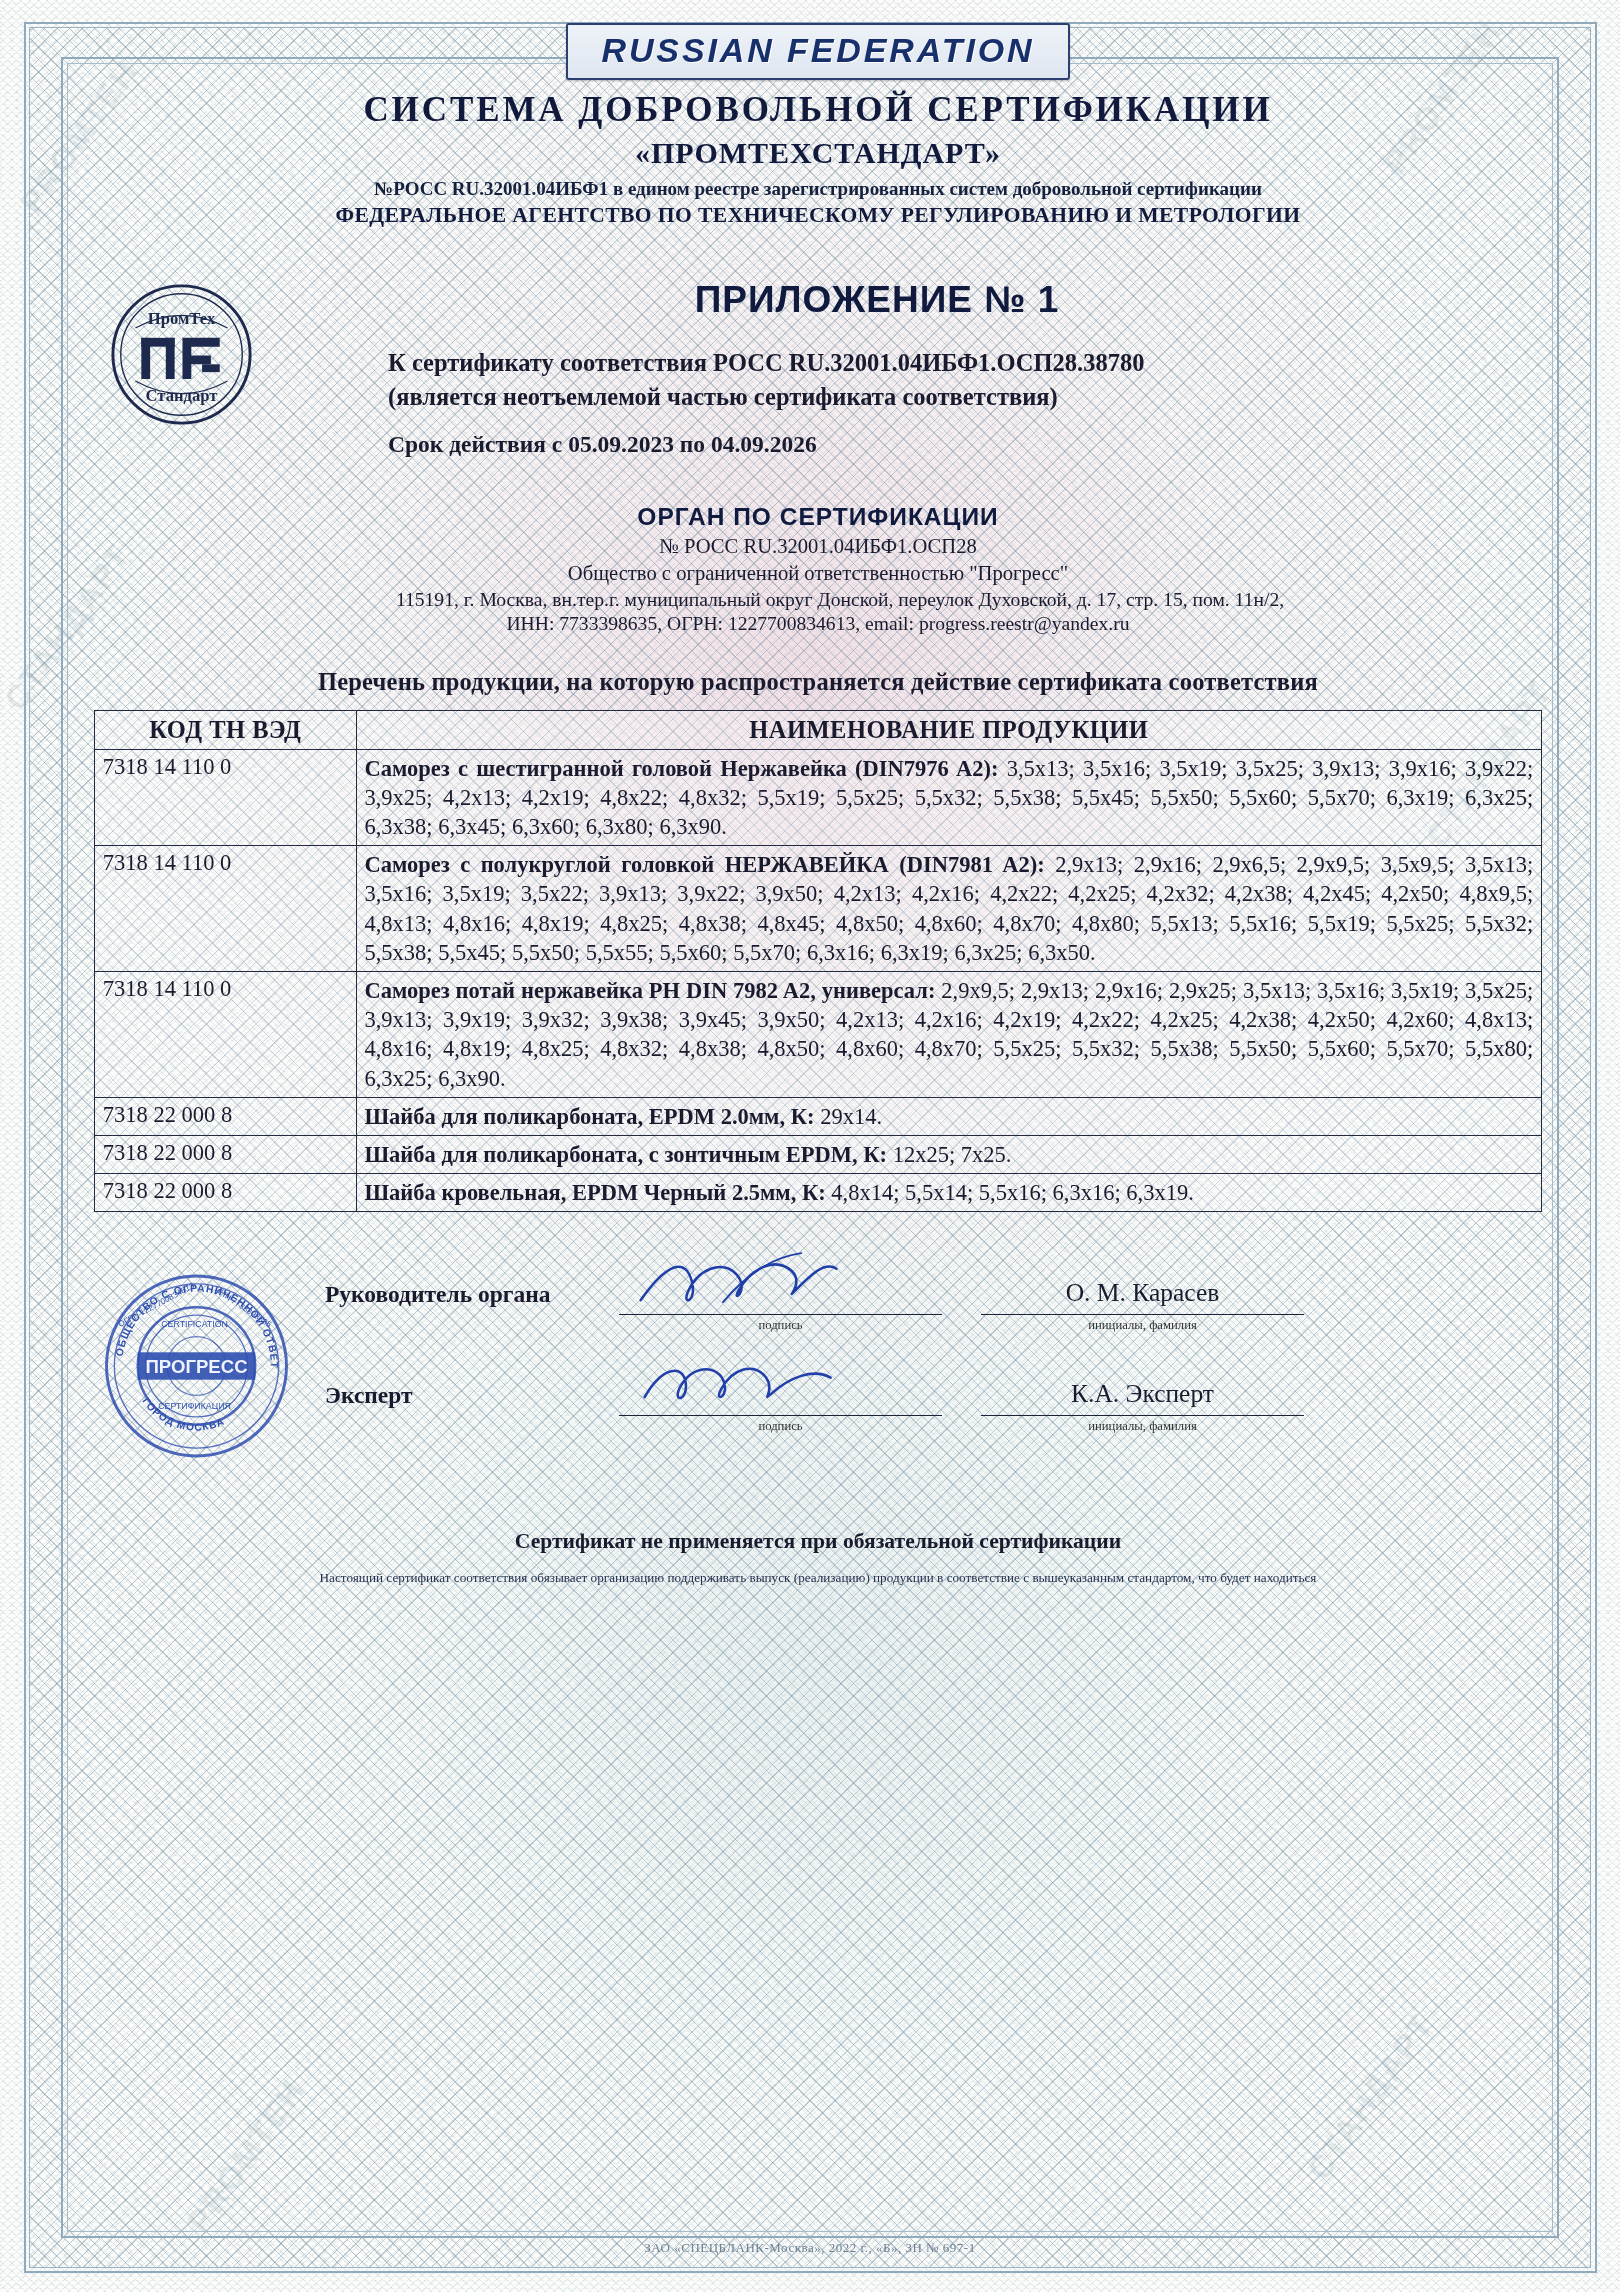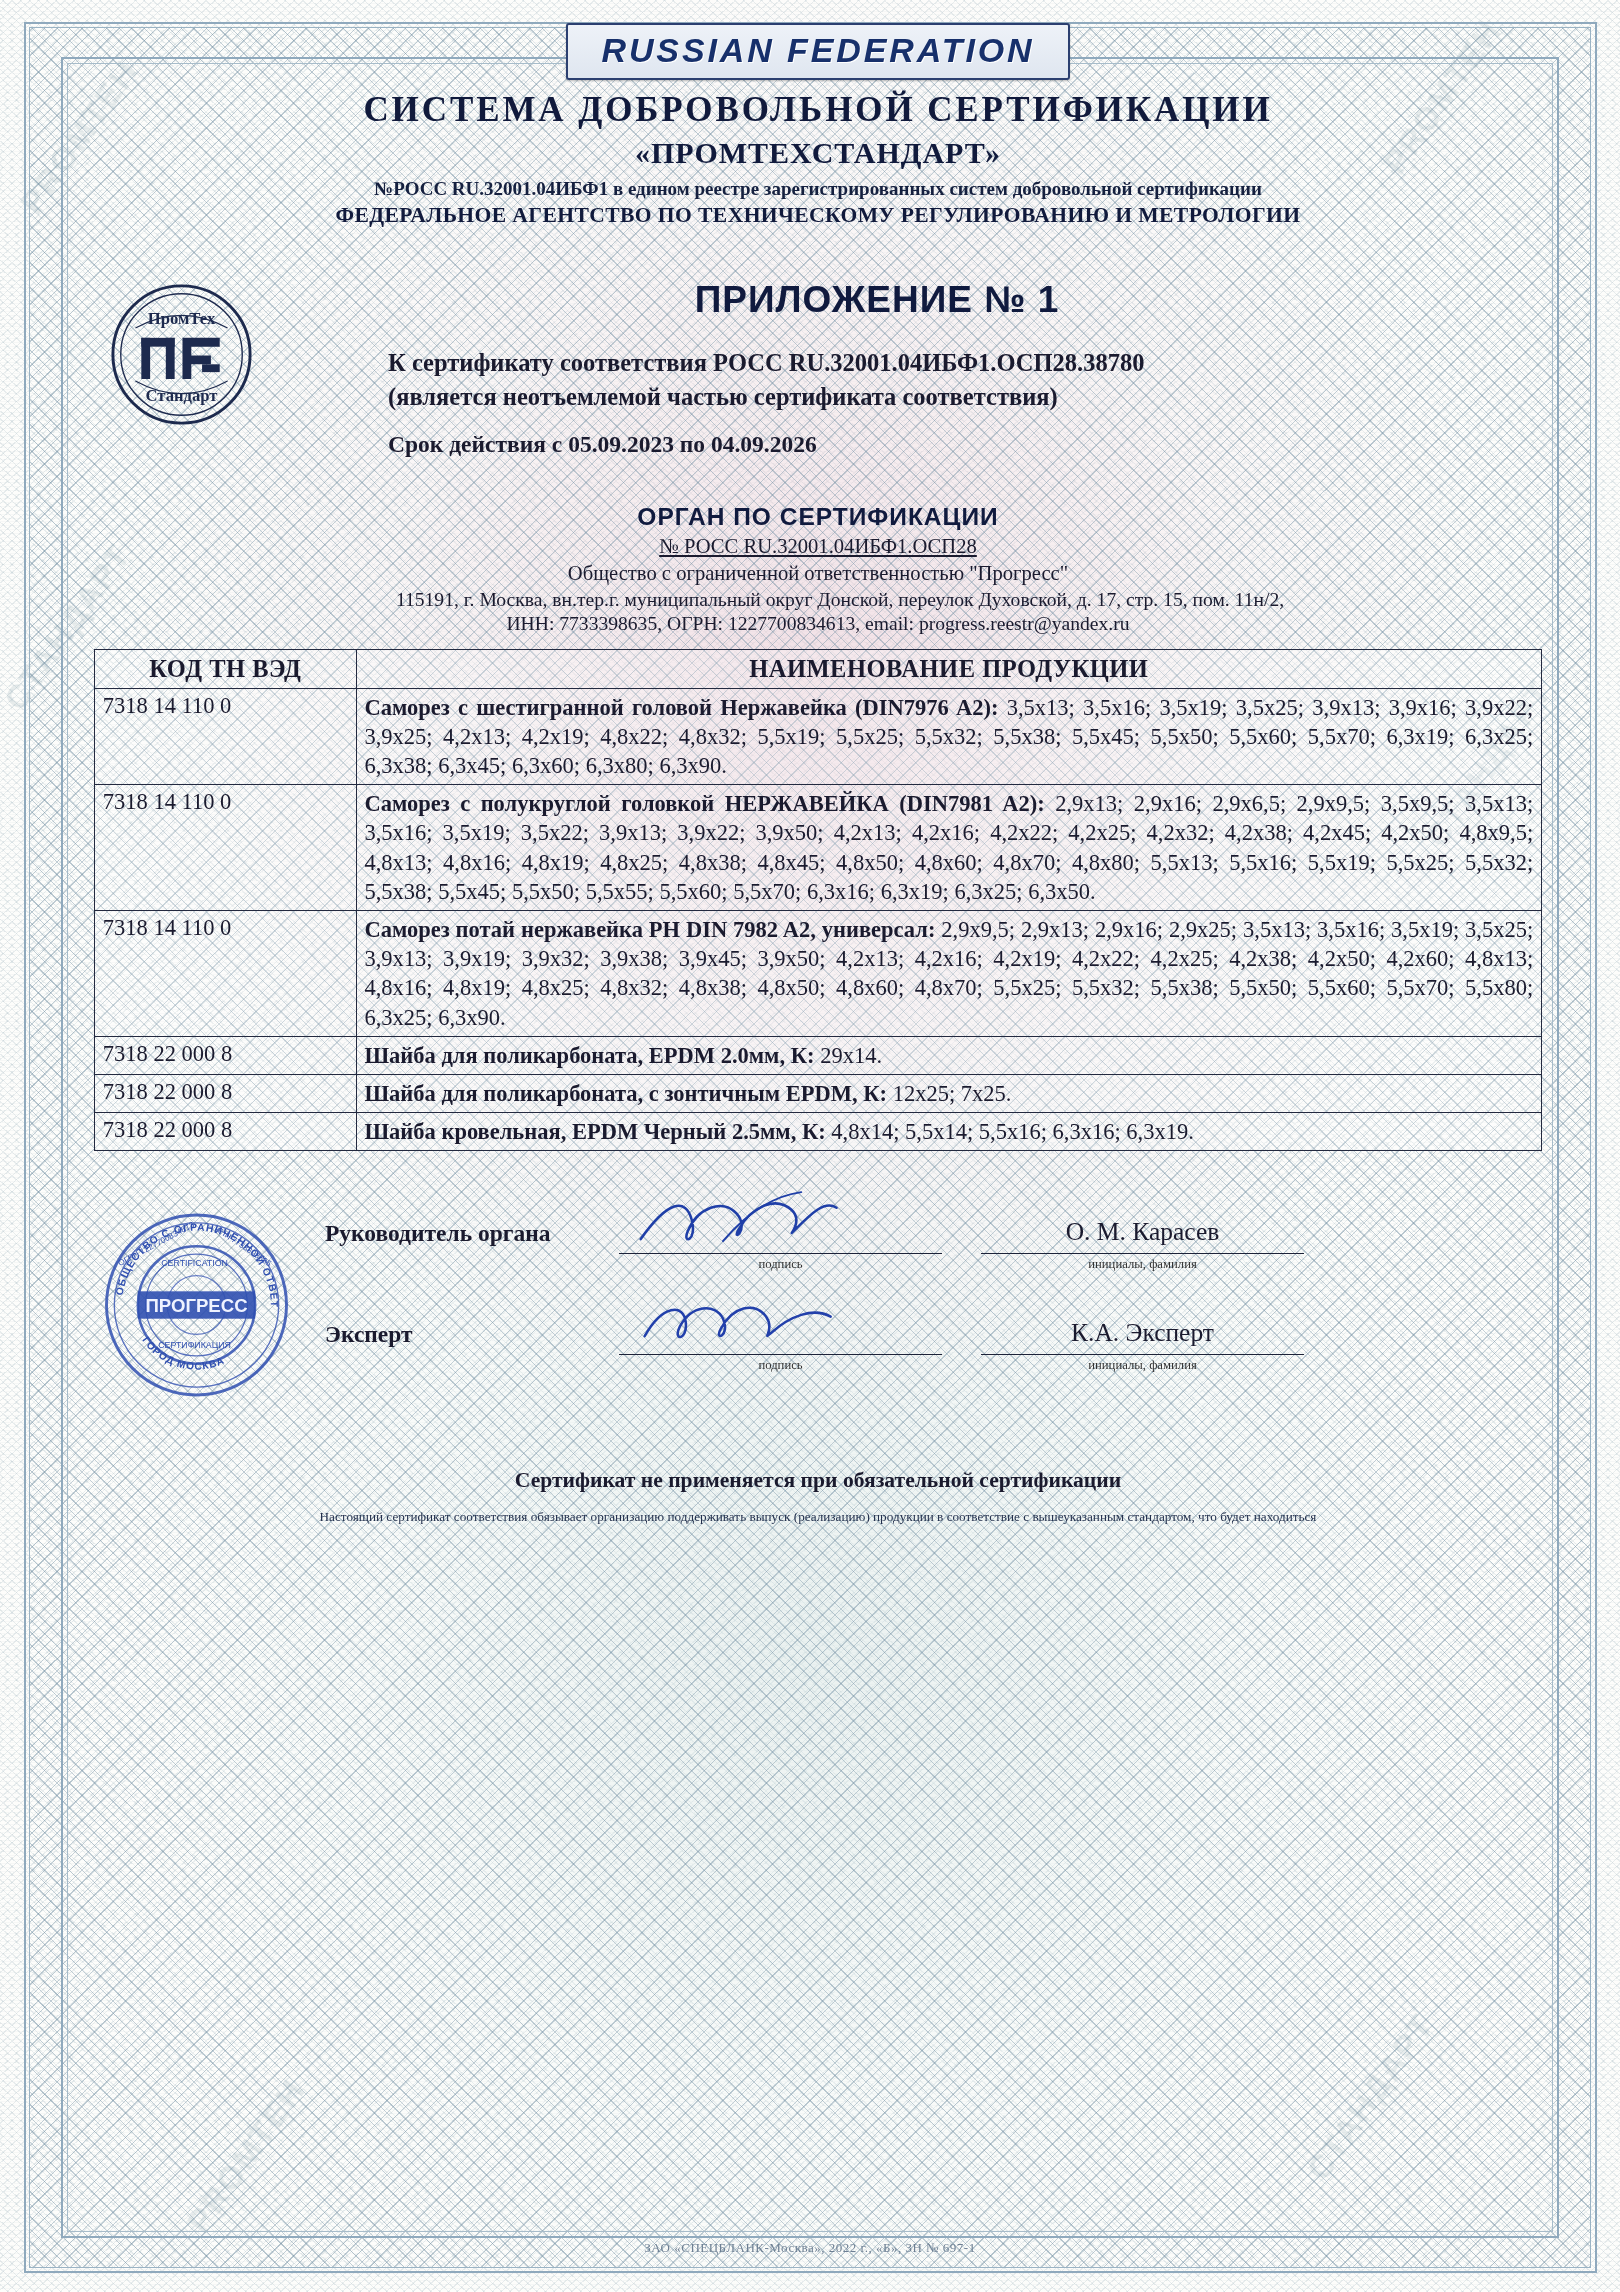--- a/index.html
+++ b/index.html
@@ -104,21 +104,21 @@
     margin-left:294px;margin-top:17.6px;font-size:23.5px;font-weight:bold;
   }
 
   .organ{
     text-align:center;margin-top:43px;
   }
   .organ .h{
     font-family:"Liberation Sans",sans-serif;font-weight:bold;
     font-size:24.5px;letter-spacing:1px;color:#101a3e;
   }
-  .organ .r{font-size:20.6px;margin-top:4.9px;text-decoration:underline;}
+  .organ .r{font-size:20.6px;margin-top:4.9px;}
   .organ .n{font-size:20.6px;margin-top:3.9px;}
   .organ .a{font-size:19.6px;margin-top:3.9px;padding-left:44px;}
   .organ .i{font-size:19.6px;margin-top:2px;}
 
   .list-title{
     text-align:center;font-size:24.5px;font-weight:bold;margin-top:33px;letter-spacing:0.2px;
   }
 
   table.products{
     width:100%;border-collapse:collapse;margin-top:13.7px;
@@ -230,20 +230,21 @@
     </div>
 
     <div class="organ">
       <div class="h">ОРГАН ПО СЕРТИФИКАЦИИ</div>
       <div class="r">№ РОСС RU.32001.04ИБФ1.ОСП28</div>
       <div class="n">Общество с ограниченной ответственностью "Прогресс"</div>
       <div class="a">115191, г. Москва, вн.тер.г. муниципальный округ Донской, переулок Духовской, д. 17, стр. 15, пом. 11н/2,</div>
       <div class="i">ИНН: 7733398635, ОГРН: 1227700834613, email: progress.reestr@yandex.ru</div>
     </div>
 
+    <div class="list-title">Перечень продукции, на которую распространяется действие сертификата соответствия</div>
 
     <table class="products">
       <thead>
         <tr>
           <th class="c-code">КОД ТН ВЭД</th>
           <th>НАИМЕНОВАНИЕ ПРОДУКЦИИ</th>
         </tr>
       </thead>
       <tbody>
         <tr>

